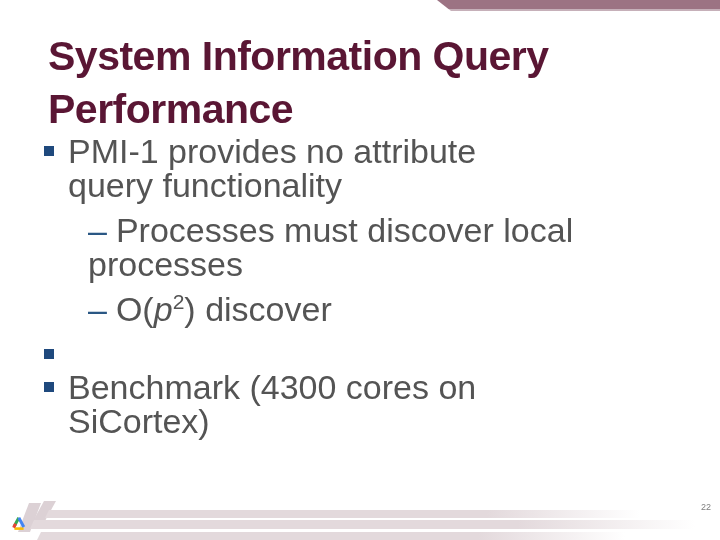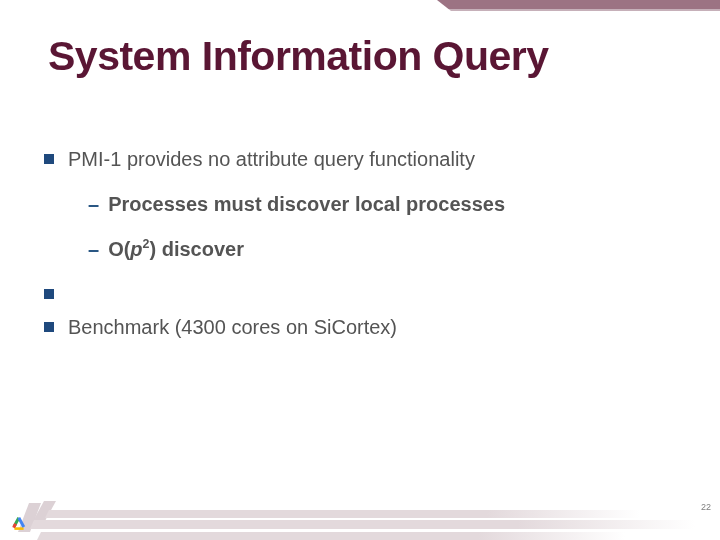--- a/index.html
+++ b/index.html
@@ -18,32 +18,32 @@
   
   .title {
     position:absolute; left:40px; top:22px; margin:8px;
     font-size:41px; line-height:53px; font-weight:bold;
     color:#5a1634; letter-spacing:-0.5px; white-space:nowrap;
   }
   .title span { display:block; }
 
   
   .content {
-    position:absolute; left:44px; top:142px; width:620px;
-    color:#545454; font-size:20px;
+    position:absolute; left:44px; top:134px; width:620px;
+    color:#545454; font-size:34px;
   }
   .item { line-height:34px; margin:0 0 11px 0; }
   .b1 { display:flex; }
   .marker { flex:0 0 24px; }
   .marker::before {
     content:""; display:block; width:10px; height:10px;
     background:#1f497d; margin-top:12px;
   }
   .b1 .text { max-width:480px; }
-  .b2 { padding-left:44px;font-weight:bold; }
+  .b2 { padding-left:44px; }
   .dash { color:#2a5784; margin-right:9px; }
   .text i { font-style:italic; }
   .text sup { font-size:62%; vertical-align:super; line-height:0; }
 
   
   .footer-svg { position:absolute; left:0; top:494px; }
   .drive-icon { position:absolute; left:11px; top:516px; }
   .page-number {
     position:absolute; right:9px; top:502px;
     font-size:9px; color:#7f7f7f;
@@ -51,20 +51,21 @@
 </style>
 </head>
 <body>
 
 <div class="slide">
 
   <div class="top-bar"></div>
 
   <h1 class="title">
     <span>System Information Query</span>
+    <span>Performance</span>
   </h1>
 
   <div class="content">
 
     <div class="item b1">
       <span class="marker"></span>
       <span class="text">PMI-1 provides no attribute query functionality</span>
     </div>
 
     <div class="item b2">

